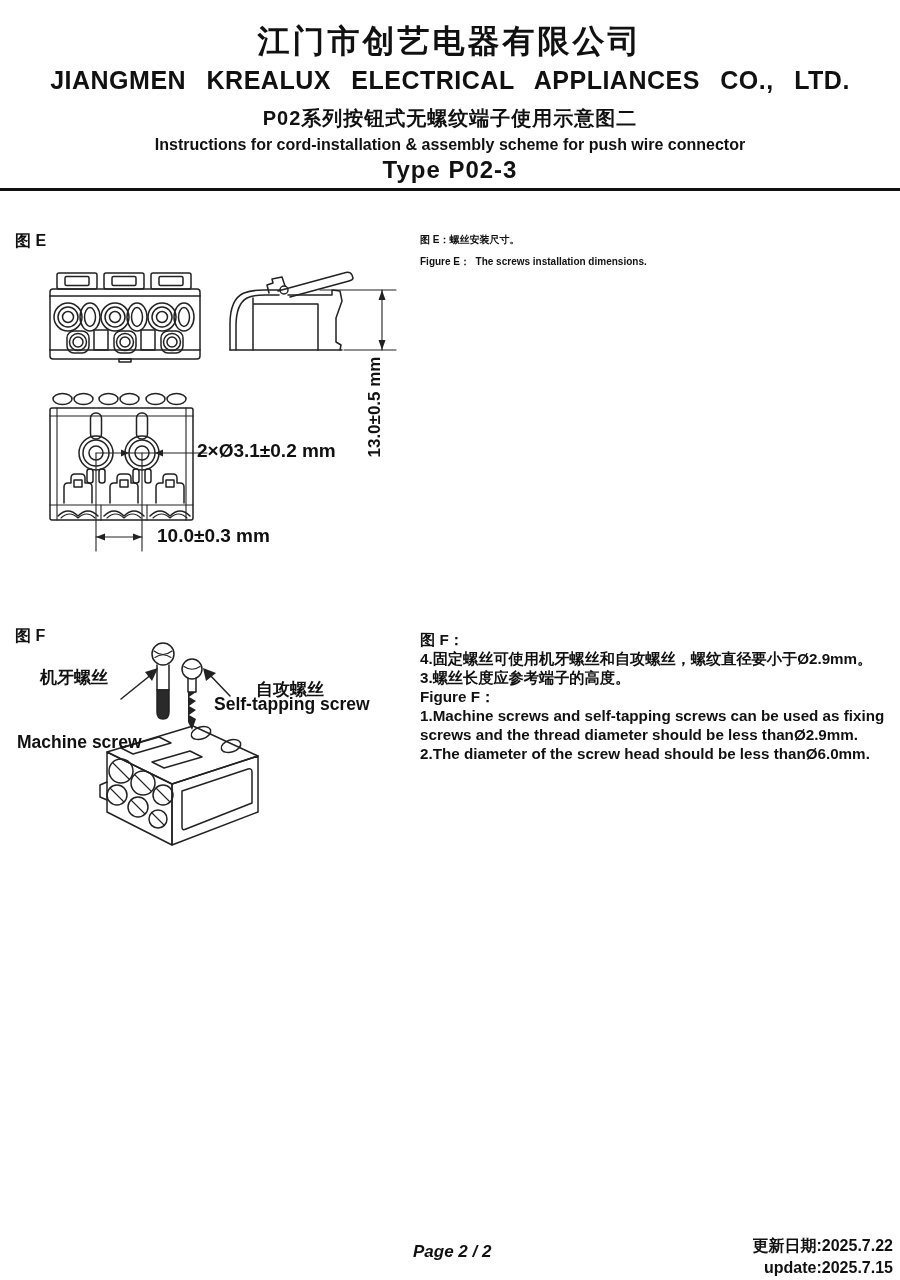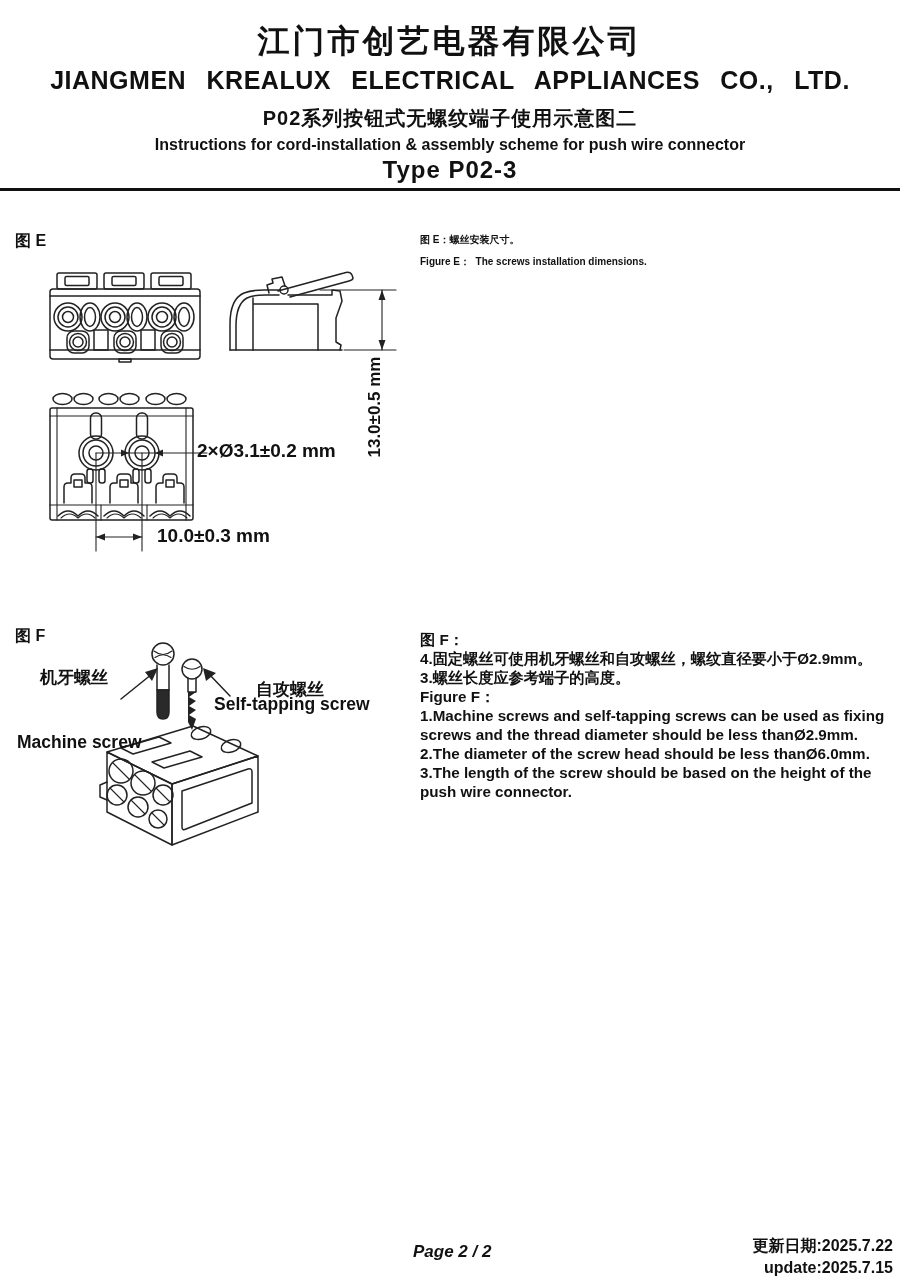--- a/index.html
+++ b/index.html
@@ -234,21 +234,20 @@
   <div class="abs screw-lab-cn" style="left:256px;top:672px;margin-top:6px;">自攻螺丝</div>
   <div class="abs screw-lab-en" style="left:214px;top:694px;">Self-tapping screw</div>
 
   <div class="abs notes">
     <div>图 F：</div>
     <div>4.固定螺丝可使用机牙螺丝和自攻螺丝，螺纹直径要小于Ø2.9mm。</div>
     <div>3.螺丝长度应参考端子的高度。</div>
     <div>Figure F：</div>
     <div>1.Machine screws and self-tapping screws can be used as fixing screws and the thread diameter should be less thanØ2.9mm.</div>
     <div>2.The diameter of the screw head should be less thanØ6.0mm.</div>
-    <div>3.The length of the screw should be based on the height of the push wire connector.</div>
   </div>
 
   <div class="abs footer-page">Page 2 / 2</div>
   <div class="abs footer-update">
     <div>更新日期:2025.7.22</div>
     <div>update:2025.7.15</div>
   </div>
 
 </div>
 

